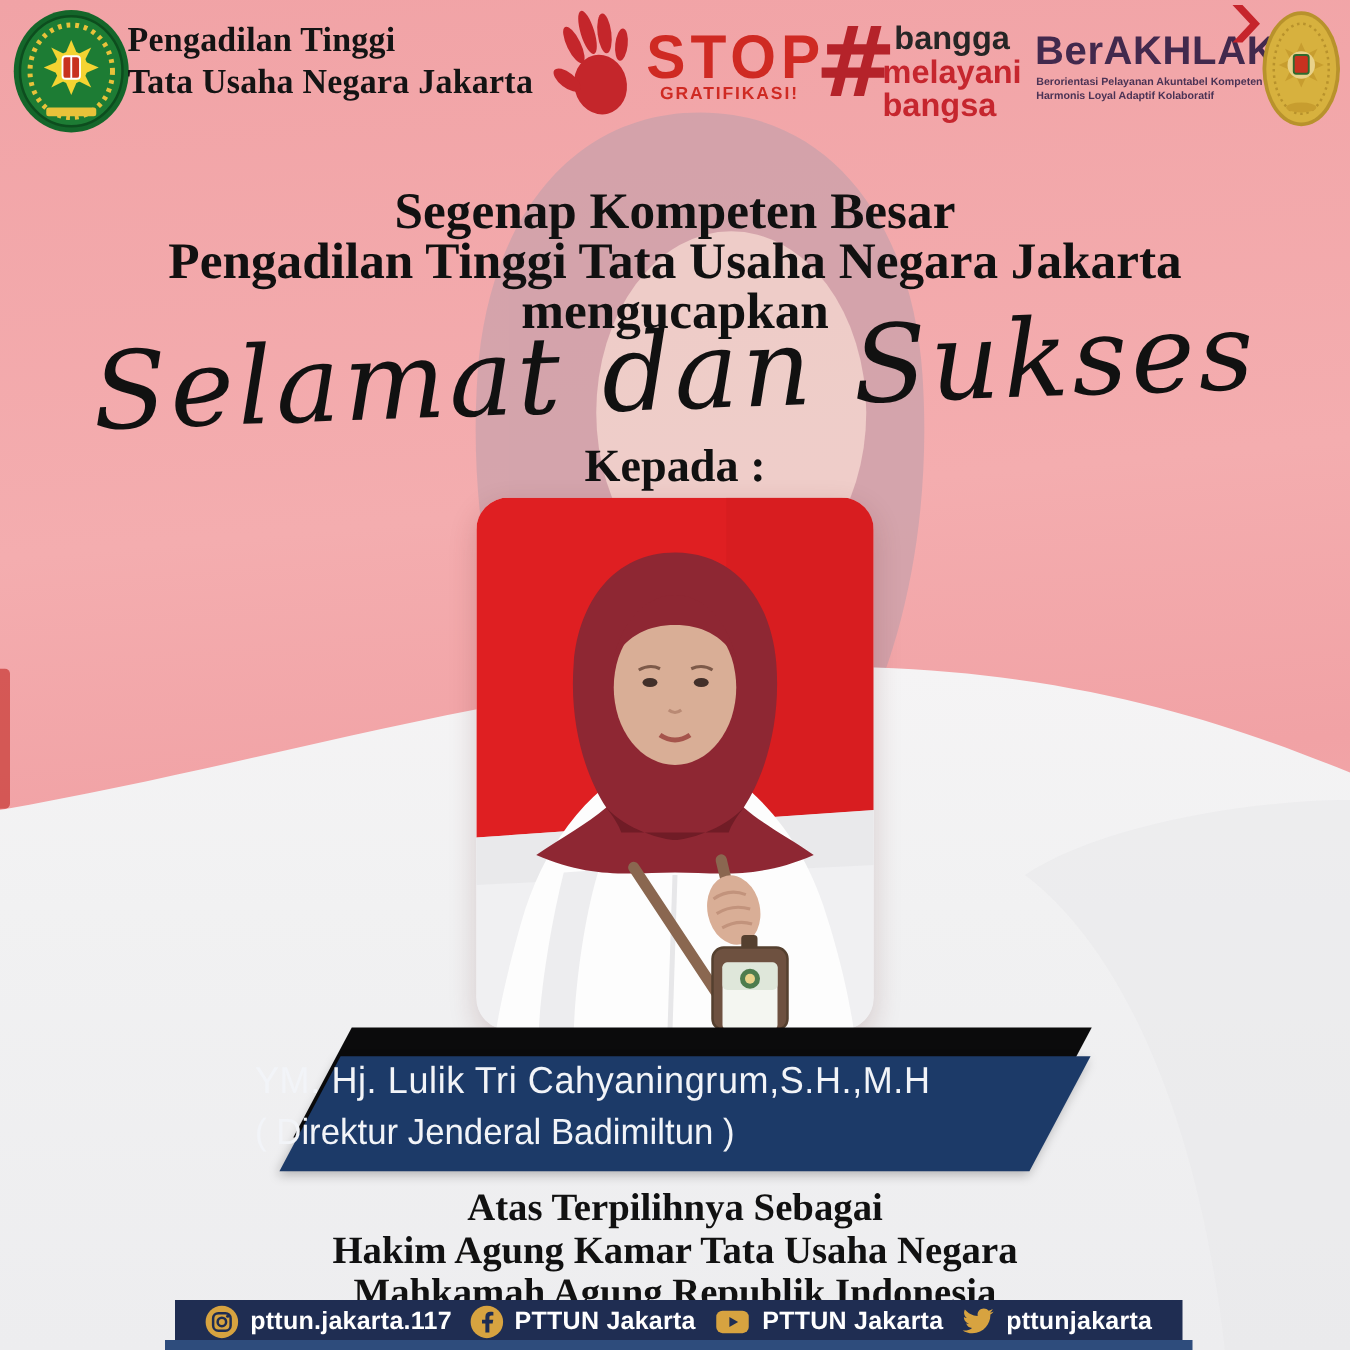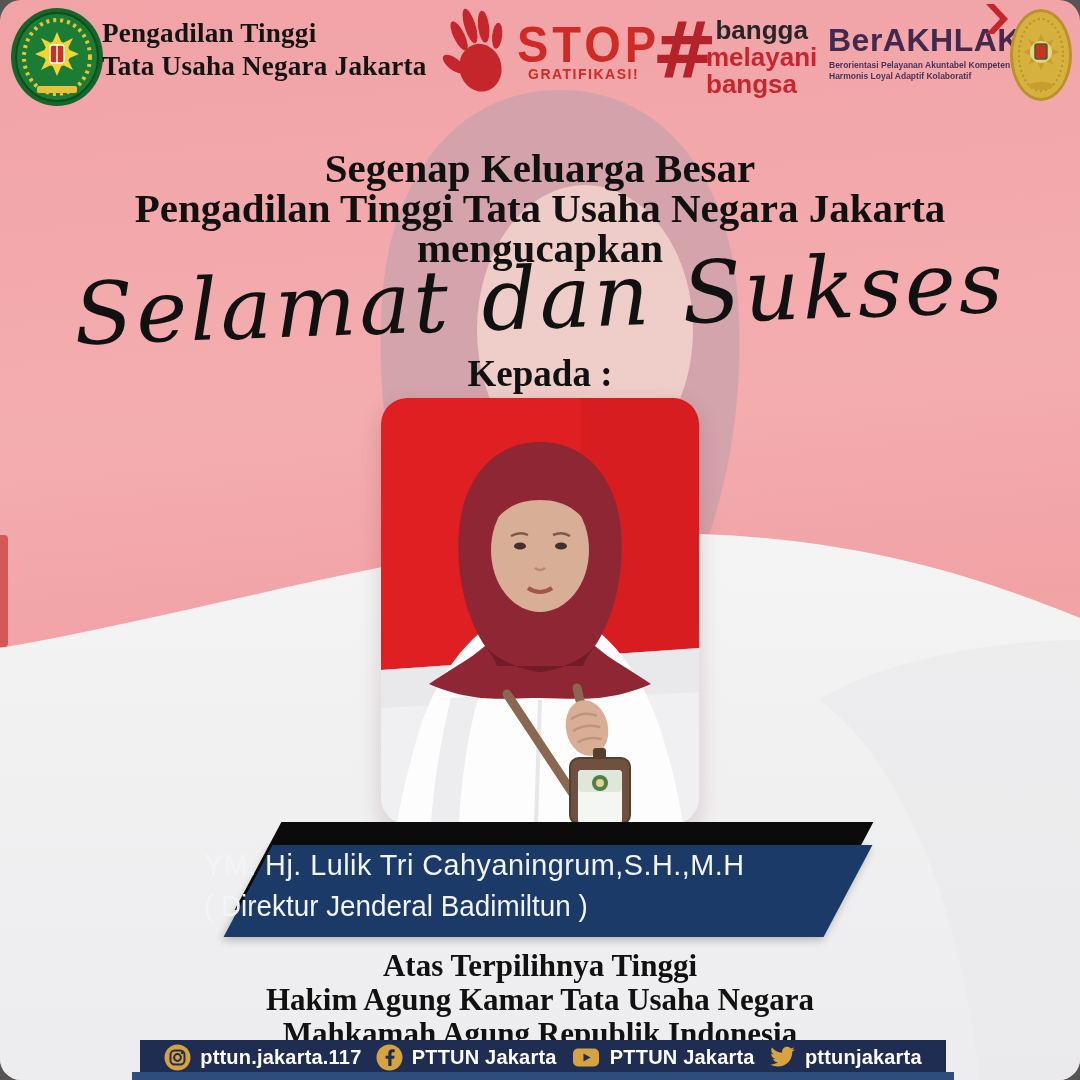--- a/index.html
+++ b/index.html
@@ -1,20 +1,19 @@
 <!DOCTYPE html>
 <html><head>
 <meta charset="utf-8">
 <style>
   html,body{margin:0;padding:0;background:#555;}
   .poster{
     position:relative;width:1080px;height:1080px;overflow:hidden;
     font-family:"Liberation Sans",sans-serif;
     background:linear-gradient(175deg,#f1a3a6 0%,#f4adaf 38%,#f1a2a5 58%,#f3a8aa 70%);
-    border-radius:21px;
   }
   .abs{position:absolute;}
   
   .org-name{left:102px;top:16px;font-family:"Liberation Serif",serif;font-weight:700;
     color:#141414;font-size:28px;line-height:33px;letter-spacing:.2px;transform:scaleX(.97);transform-origin:left top;}
   .stop-word{left:517px;top:16px;font-size:47px;font-weight:800;color:#cf2a23;letter-spacing:4px;
     font-family:"Liberation Sans",sans-serif;transform:scaleY(1.05);transform-origin:left top;}
   .grat-word{left:528px;top:66px;font-size:14px;font-weight:800;color:#cf2a23;letter-spacing:1.5px;}
   .hash{left:652px;top:6px;font-size:78px;font-weight:800;color:#b5232a;font-family:"DejaVu Sans",sans-serif;}
   .bangga{left:706px;top:17px;font-size:26px;line-height:27px;font-weight:800;}
@@ -151,21 +150,21 @@
       <path d="M-13,-13 L-3,-8 L-8,-3 Z"></path>
         <path d="M13,-13 L8,-3 L3,-8 Z"></path>
       <path d="M-13,13 L-8,3 L-3,8 Z"></path>
         <path d="M13,13 L3,8 L8,3 Z"></path>
       <circle r="11" fill="#e9d28a"></circle>
       <rect x="-6" y="-8" width="12" height="15" rx="2" fill="#c8321f" stroke="#2f6b2f" stroke-width="1.5"></rect>
     </g>
     <ellipse cx="33" cy="80" rx="12" ry="4" fill="#c79d2f"></ellipse>
   </svg>
 
-  <div class="abs g-line g1">Segenap Keluarga Besar</div>
+  <div class="abs g-line g1">Segenap Kompeten Besar</div>
   <div class="abs g-line g2">Pengadilan Tinggi Tata Usaha Negara Jakarta</div>
   <div class="abs g-line g3">mengucapkan</div>
   <div class="abs g-line script">Selamat dan Sukses</div>
   <div class="abs g-line kepada">Kepada :</div>
 
   <div class="abs photo">
     <svg width="318" height="426" viewBox="0 0 318 426">
 
       <rect width="318" height="426" fill="#f0f0f2"></rect>
       <path d="M0,0 H318 V250 L0,272 Z" fill="#df1f22"></path>
@@ -206,21 +205,21 @@
     </svg>
   </div>
 
   <div class="abs banner-black"></div>
   <div class="abs banner-navy"></div>
   <div class="abs banner-text">
     <div class="banner-name">YM. Hj. Lulik Tri Cahyaningrum,S.H.,M.H</div>
     <div class="banner-pos">( Direktur Jenderal Badimiltun )</div>
   </div>
 
-  <div class="abs o-line o1">Atas Terpilihnya Tinggi</div>
+  <div class="abs o-line o1">Atas Terpilihnya Sebagai</div>
   <div class="abs o-line o2">Hakim Agung Kamar Tata Usaha Negara</div>
   <div class="abs o-line o3">Mahkamah Agung Republik Indonesia</div>
 
   <div class="abs social-bar">
 
     <div class="social-item">
       <svg width="27" height="27" viewBox="0 0 27 27">
         <circle cx="13.5" cy="13.5" r="13" fill="#d7a340"></circle>
         <rect x="6.5" y="6.5" width="14" height="14" rx="4.2" fill="none" stroke="#1f2d52" stroke-width="2"></rect>
         <circle cx="13.5" cy="13.5" r="3.4" fill="none" stroke="#1f2d52" stroke-width="2"></circle>

